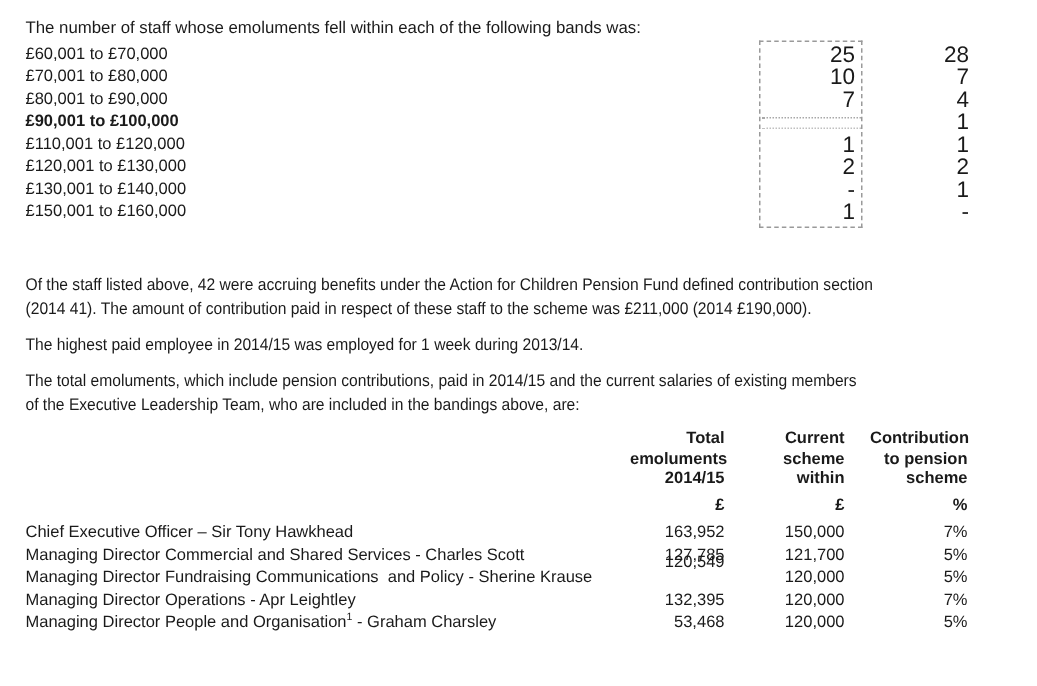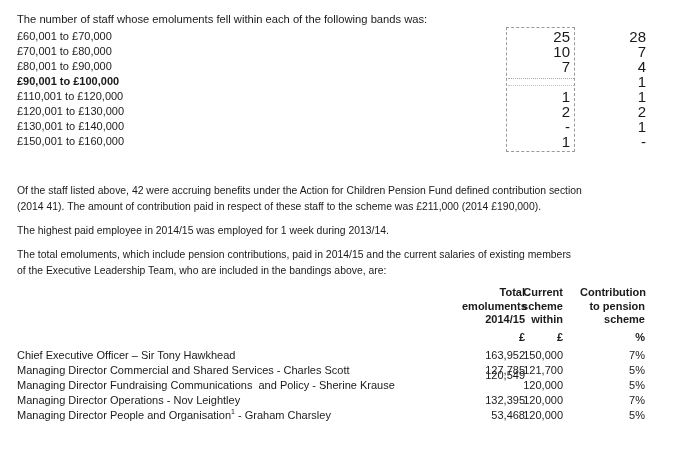--- a/index.html
+++ b/index.html
@@ -16,21 +16,21 @@
     position: absolute; left: 506px; top: 27px; width: 69px; height: 125px;
     border: 1px dashed #9a9a9a; box-sizing: border-box;
   }
   .smudge {
     position: absolute; left: 508px; top: 78px; width: 66px; height: 6px;
     border-top: 1px dotted #a8a8a8; border-bottom: 1px dotted #c0c0c0;
   }
   .th { position: absolute; font-size: 11px; line-height: 13.5px; font-weight: bold; text-align: right; white-space: nowrap; }
   .cell { position: absolute; font-size: 11px; line-height: 15px; text-align: right; white-space: nowrap; }
   .rowlabel { position: absolute; left: 17px; font-size: 11px; line-height: 15px; white-space: nowrap; }
-  .c-tot { left: 420px; width: 63px; margin-left: 42px; }
+  .c-tot { left: 420px; width: 63px; }
   .c-sal { left: 500px; width: 63px; }
   .c-pct { left: 580px; width: 65px; }
   sup { font-size: 7px; vertical-align: super; line-height: 0; }
 </style>
 </head>
 <body>
 
 <div class="p" style="left:17px; top:12px;">The number of staff whose emoluments fell within each of the following bands was:</div>
 
 <div class="dotbox"></div>
@@ -111,21 +111,21 @@
     <div class="cell c-sal" style="top:363px">121,700</div>
     <div class="cell c-pct" style="top:363px">5%</div>
   </div>
   <div>
     <div class="rowlabel" style="top:378px; white-space:pre;text-align:right;">Managing Director Fundraising Communications  and Policy - Sherine Krause</div>
     <div class="cell c-tot" style="top:368px">120,549</div>
     <div class="cell c-sal" style="top:378px">120,000</div>
     <div class="cell c-pct" style="top:378px">5%</div>
   </div>
   <div>
-    <div class="rowlabel" style="top:393px">Managing Director Operations - Nov Leightley</div>
+    <div class="rowlabel" style="top:393px">Managing Director Operations - Apr Leightley</div>
     <div class="cell c-tot" style="top:393px">132,395</div>
     <div class="cell c-sal" style="top:393px">120,000</div>
     <div class="cell c-pct" style="top:393px">7%</div>
   </div>
   <div>
     <div class="rowlabel" style="top:408px"><span>Managing Director People and Organisation</span><sup>1</sup><span> - Graham Charsley</span></div>
     <div class="cell c-tot" style="top:408px">53,468</div>
     <div class="cell c-sal" style="top:408px">120,000</div>
     <div class="cell c-pct" style="top:408px">5%</div>
   </div>

